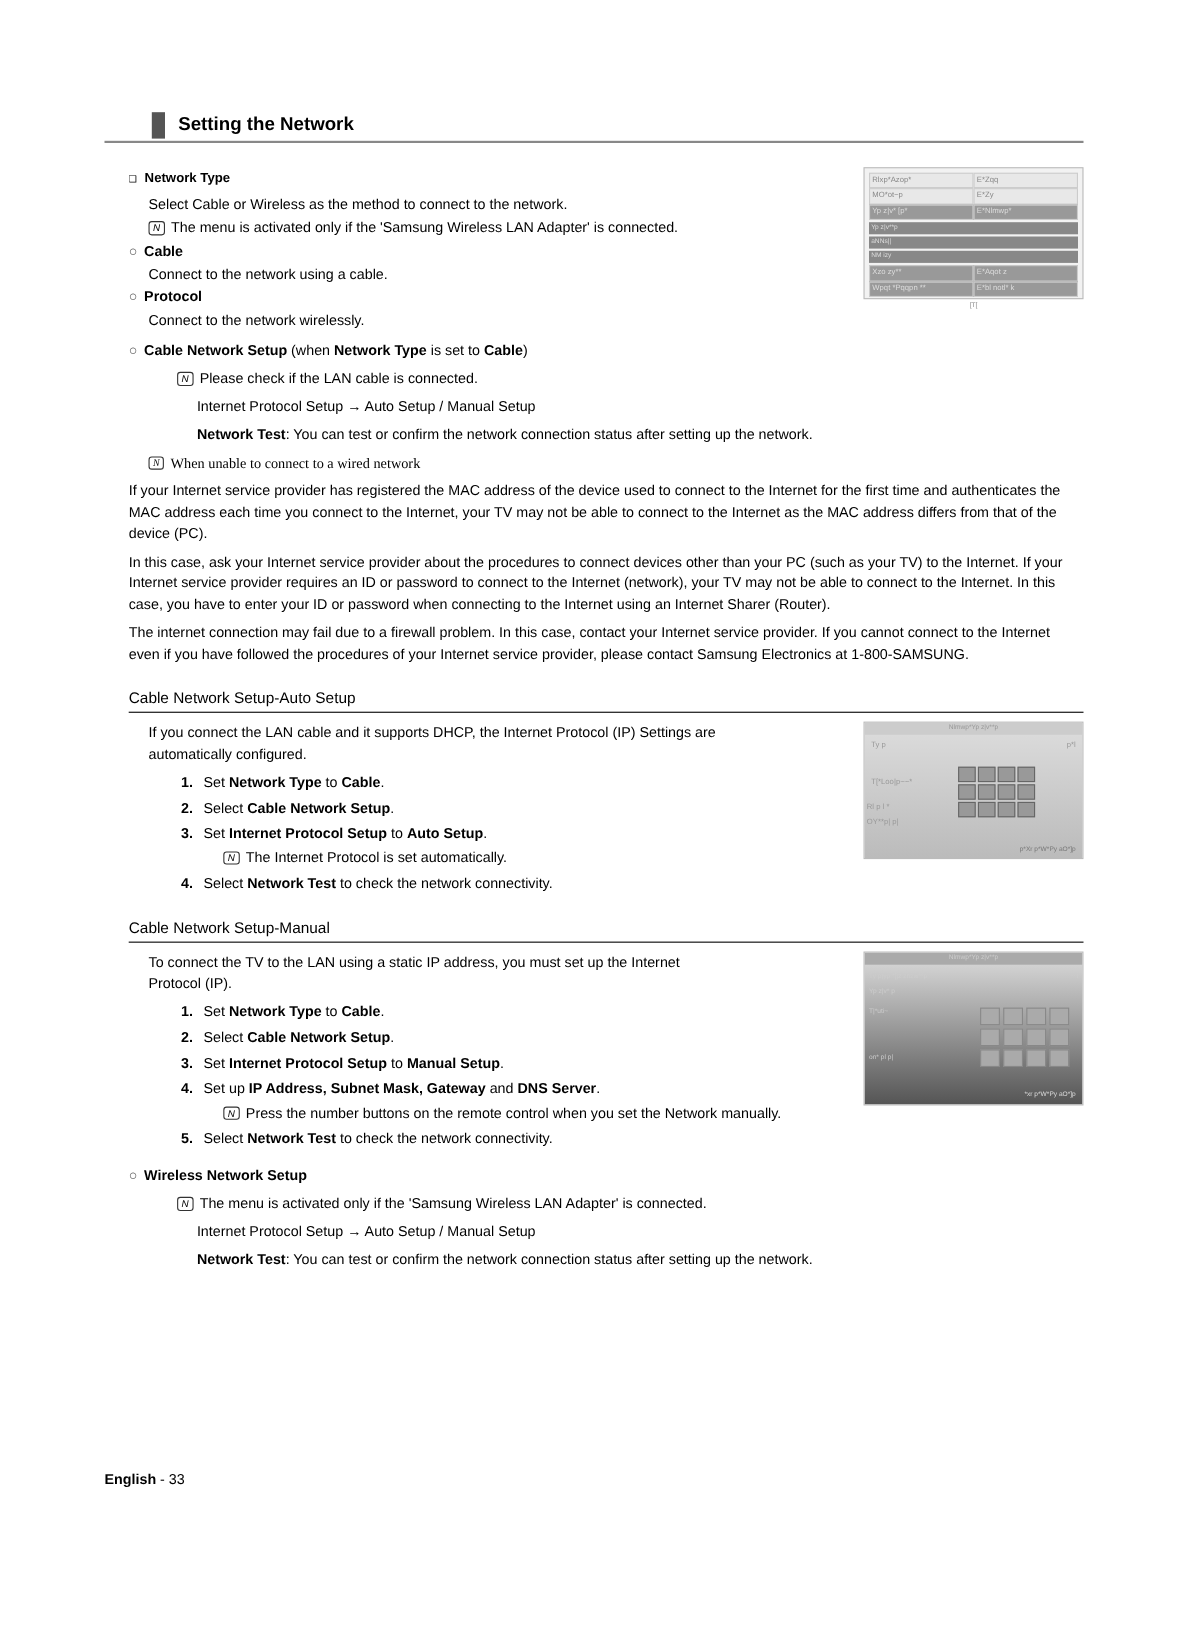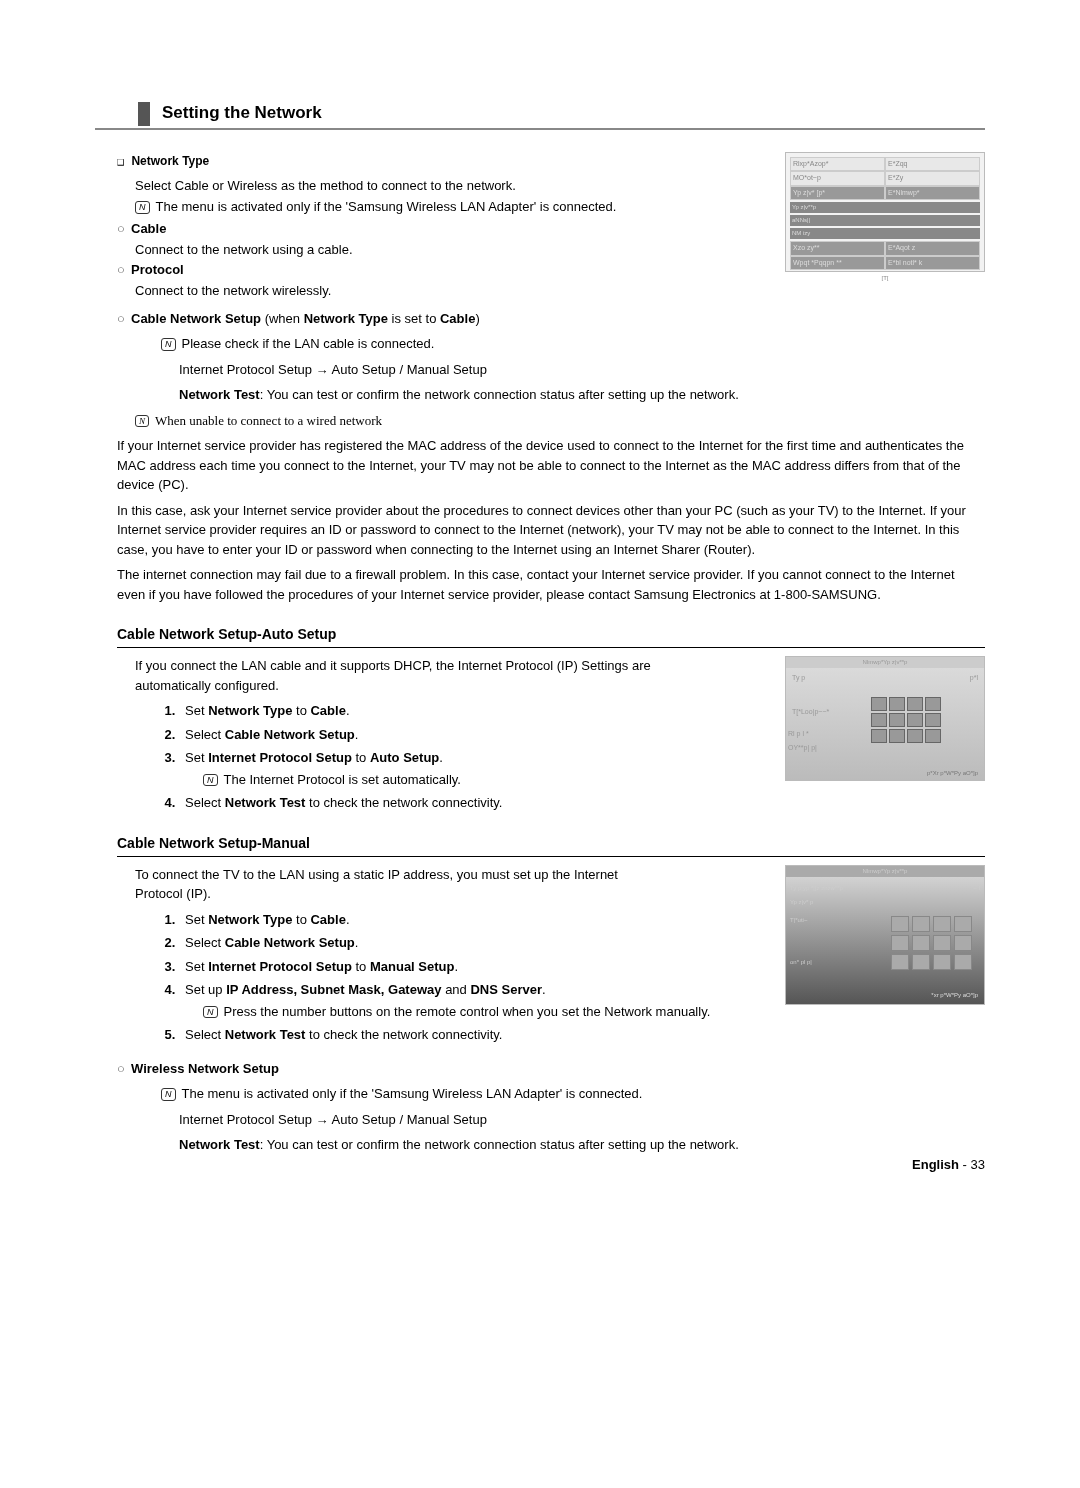--- a/index.html
+++ b/index.html
@@ -49,21 +49,21 @@
     margin-right: 6px;
     line-height: 1.2;
     vertical-align: 1px;
     font-style: italic;
   }
   .bullet-row { margin-left: 0; margin-top: 0; }
   .bullet-row .bullet-title { font-weight: bold; }
   .bullet-detail { margin-left: 18px; margin-top: 2px; }
   .circle { display: inline-block; width: 8px; margin-right: 6px; color: #555; }
   .sub-underline {
-    font-weight: bold;
+    font-weight: normal;
     font-size: 14px;
     border-bottom: 1px solid #000;
     display: block;
     margin-top: 20px;
     margin-bottom: 8px;
     padding-bottom: 2px;
   }
   .para { margin-left: 44px; margin-top: 6px; }
   .para-wide { margin-top: 6px; max-width: 850px; }
   ol.steps { margin-left: 62px; margin-top: 6px; }
@@ -110,21 +110,22 @@
     color: #ccc;
     position: relative;
     overflow:hidden;
   }
   .fig-grid { position:absolute; top:40px; left:85px; display:grid; grid-template-columns:repeat(4,16px); gap:2px; }
   .fig-grid .c { width:16px; height:14px; background:#999; border:1px solid #666; }
   .fig3-grid { position:absolute; top:50px; left:105px; display:grid; grid-template-columns:repeat(4,18px); gap:3px; }
   .fig3-grid .c { width:18px; height:16px; background:#aaa; border:1px solid #888; }
   .clearfix::after { content:""; display:block; clear:both; }
   .page-footer {
-    text-align: right;
+    text-align: left;
+    margin-top: 180px;
     font-size: 13px;
   }
   .page-footer .lbl { font-weight: bold; }
   .inner-note { margin-left: 18px; margin-top:2px; }
 </style>
 </head>
 <body>
 
 <div class="section-header">
   <div class="bar"></div>

